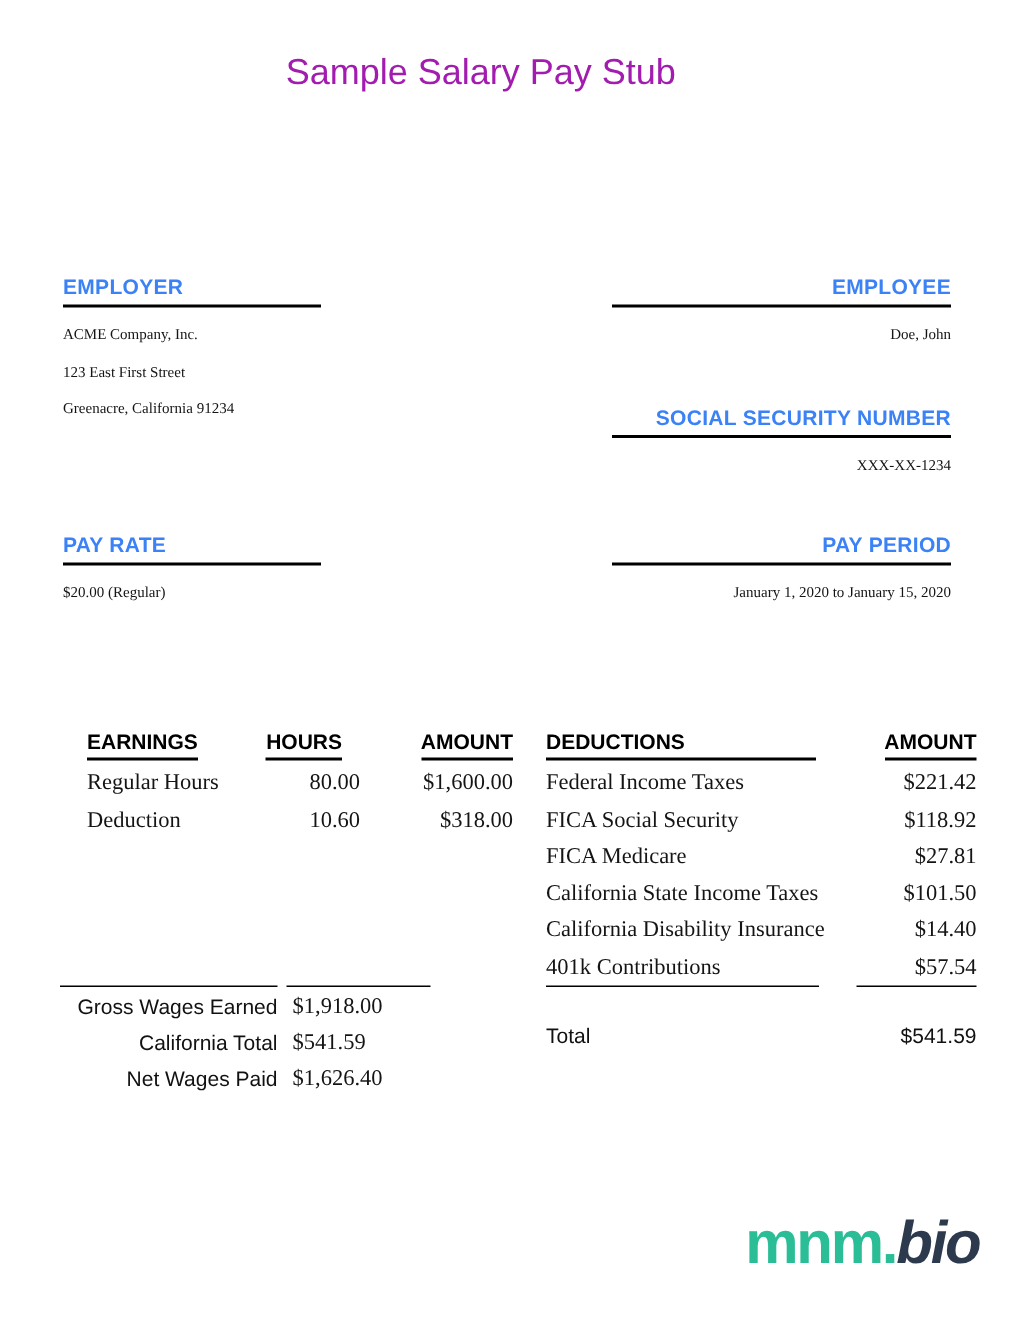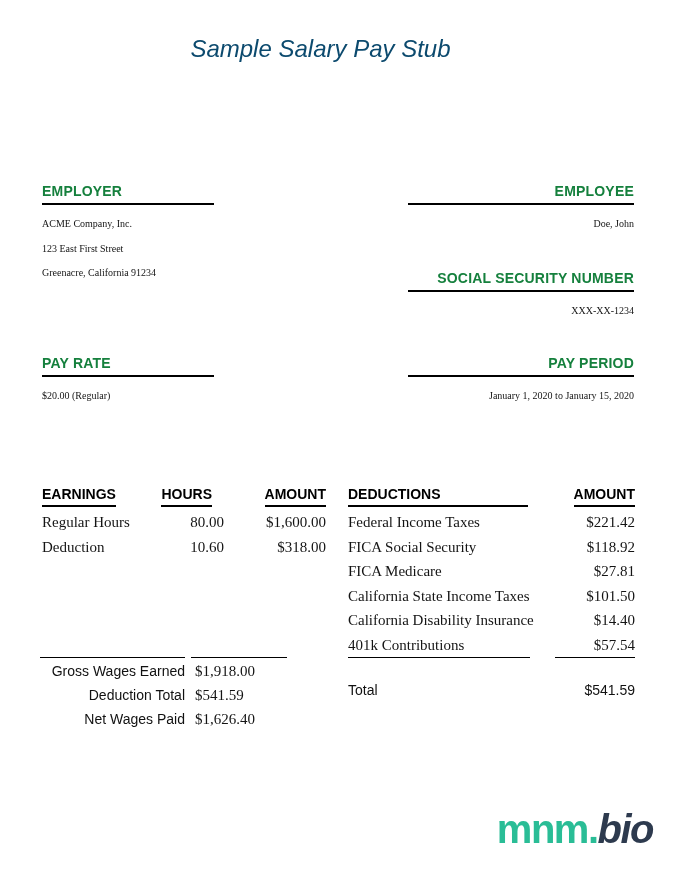--- a/index.html
+++ b/index.html
@@ -7,36 +7,36 @@
   body {
     width:675px; height:896px; position:relative; overflow:hidden;
     font-family:"Liberation Serif", serif; color:#141414;
   }
   .doc { position:absolute; inset:0; background:#fff; }
 
   
   .title {
     position:absolute; top:33px; left:0; width:641px; text-align:center;
     font-family:"Liberation Sans", sans-serif; font-size:24px; line-height:31px;
-    color:#0c4a6e; font-weight:400;font-style:italic;
+    color:#a21caf; font-weight:400;
   }
 
   
   .sec { position:absolute; }
   .sec-left  { left:42px;  width:172px; text-align:left; }
   .sec-right { left:408px; width:226px; text-align:right; }
   .sec-header {
     font-family:"Liberation Sans", sans-serif; font-weight:bold; font-size:14px;
-    line-height:15px; letter-spacing:.2px; color:#15803d;
+    line-height:15px; letter-spacing:.2px; color:#3b82f6;
     padding-bottom:4px; border-bottom:2px solid #000;
   }
   .sec-body { margin-top:7px; font-size:10px; line-height:24.5px; }
 
   
-  .tbl { position:absolute; top:487px; }
+  .tbl { position:absolute; top:487px;margin-left:16px; }
   .tbl-head { display:flex; font-family:"Liberation Sans", sans-serif;
               font-weight:bold; font-size:14px; line-height:15px; color:#000; }
   .tbl-head .cell > span { display:inline-block; padding-bottom:3px; border-bottom:2px solid #000; }
   .tbl-rows { margin-top:3px; font-size:15px; line-height:24.5px; }
   .tbl-row { display:flex;gap:12px; }
 
   .earnings { left:42px; width:284px; }
   .earnings .c1 { width:112px; }
   .earnings .c2 { width:58px;  text-align:right; }
   .earnings .c3 { flex:1;      text-align:right; }
@@ -180,21 +180,21 @@
     </div>
   </div>
 
   <div class="summary">
     <div class="summary-row">
       <div class="s-label">Gross Wages Earned</div>
       <div class="s-gap"></div>
       <div class="s-value">$1,918.00</div>
     </div>
     <div class="summary-row">
-      <div class="s-label">Deduction Total</div>
+      <div class="s-label">California Total</div>
       <div class="s-gap"></div>
       <div class="s-value">$541.59</div>
     </div>
     <div class="summary-row">
       <div class="s-label">Net Wages Paid</div>
       <div class="s-gap"></div>
       <div class="s-value">$1,626.40</div>
     </div>
   </div>
 

